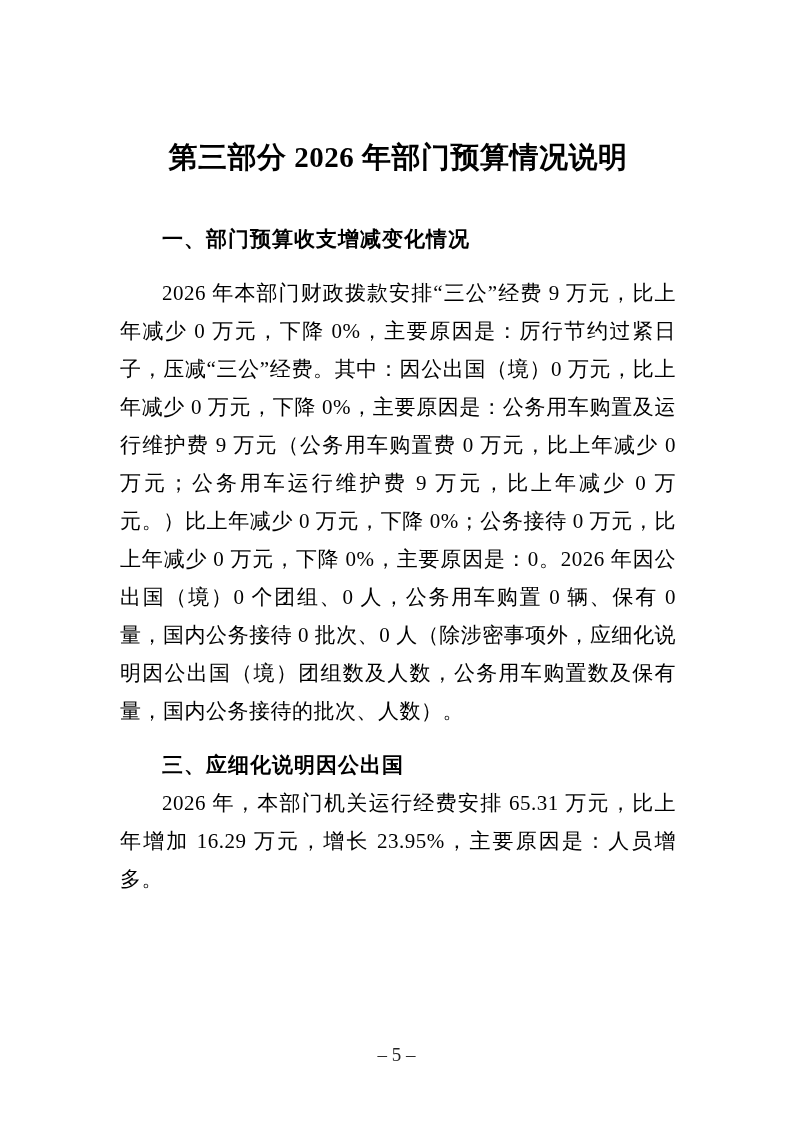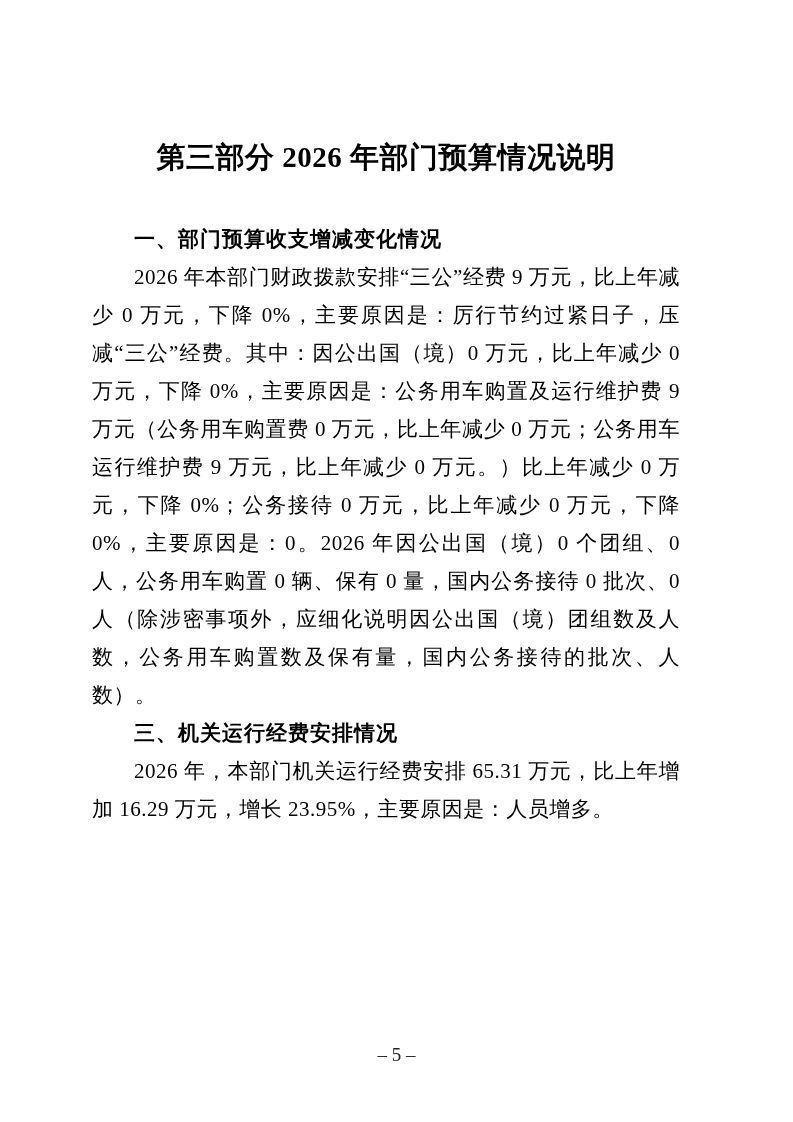--- a/index.html
+++ b/index.html
@@ -11,36 +11,36 @@
     position: relative;
     width: 793px;
     height: 1122px;
     background: #ffffff;
     overflow: hidden;
     font-family: "Liberation Serif", "DejaVu Serif", serif;
     color: #000000;
   }
   .content {
     position: absolute;
-    left: 92px;
+    left: 104px;
     top: 134px;
     width: 588px;
   }
   .doc-title {
     margin: 0 0 40px 0;
     font-size: 29px;
     line-height: 46px;
     font-weight: bold;
     text-align: center;
     font-family: "Liberation Serif", "DejaVu Serif", serif;
     letter-spacing: 0.5px;
     white-space: nowrap;
   }
   .section {
-    margin: 0;
+    margin: 16px;
   }
   .section-heading {
     margin: 0;
     font-size: 21px;
     line-height: 38px;
     text-indent: 2em;
     text-align: left;
   }
   .heading-hei {
     font-family: "Liberation Sans", "DejaVu Sans", sans-serif;
@@ -83,20 +83,20 @@
 
     <div class="section">
       <h2 class="section-heading heading-hei">一、部门预算收支增减变化情况</h2>
     </div>
 
     <div class="section">
       <p class="para">2026 年本部门财政拨款安排“三公”经费 9 万元，比上年减少 0 万元，下降 0%，主要原因是：厉行节约过紧日子，压减“三公”经费。其中：因公出国（境）0 万元，比上年减少 0 万元，下降 0%，主要原因是：公务用车购置及运行维护费 9 万元（公务用车购置费 0 万元，比上年减少 0 万元；公务用车运行维护费 9 万元，比上年减少 0 万元。）比上年减少 0 万元，下降 0%；公务接待 0 万元，比上年减少 0 万元，下降 0%，主要原因是：0。2026 年因公出国（境）0 个团组、0 人，公务用车购置 0 辆、保有 0 量，国内公务接待 0 批次、0 人（除涉密事项外，应细化说明因公出国（境）团组数及人数，公务用车购置数及保有量，国内公务接待的批次、人数）。</p>
     </div>
 
     <div class="section">
-      <h2 class="section-heading heading-hei">三、机关运行经费安排情况</h2>
+      <h2 class="section-heading heading-hei">三、应细化说明因公出国</h2>
       <p class="para">2026 年，本部门机关运行经费安排 65.31 万元，比上年增加 16.29 万元，增长 23.95%，主要原因是：人员增多。</p>
     </div>
 
   </div>
 
   <div class="page-number">– 5 –</div>
 </div>
 
 </body></html>

